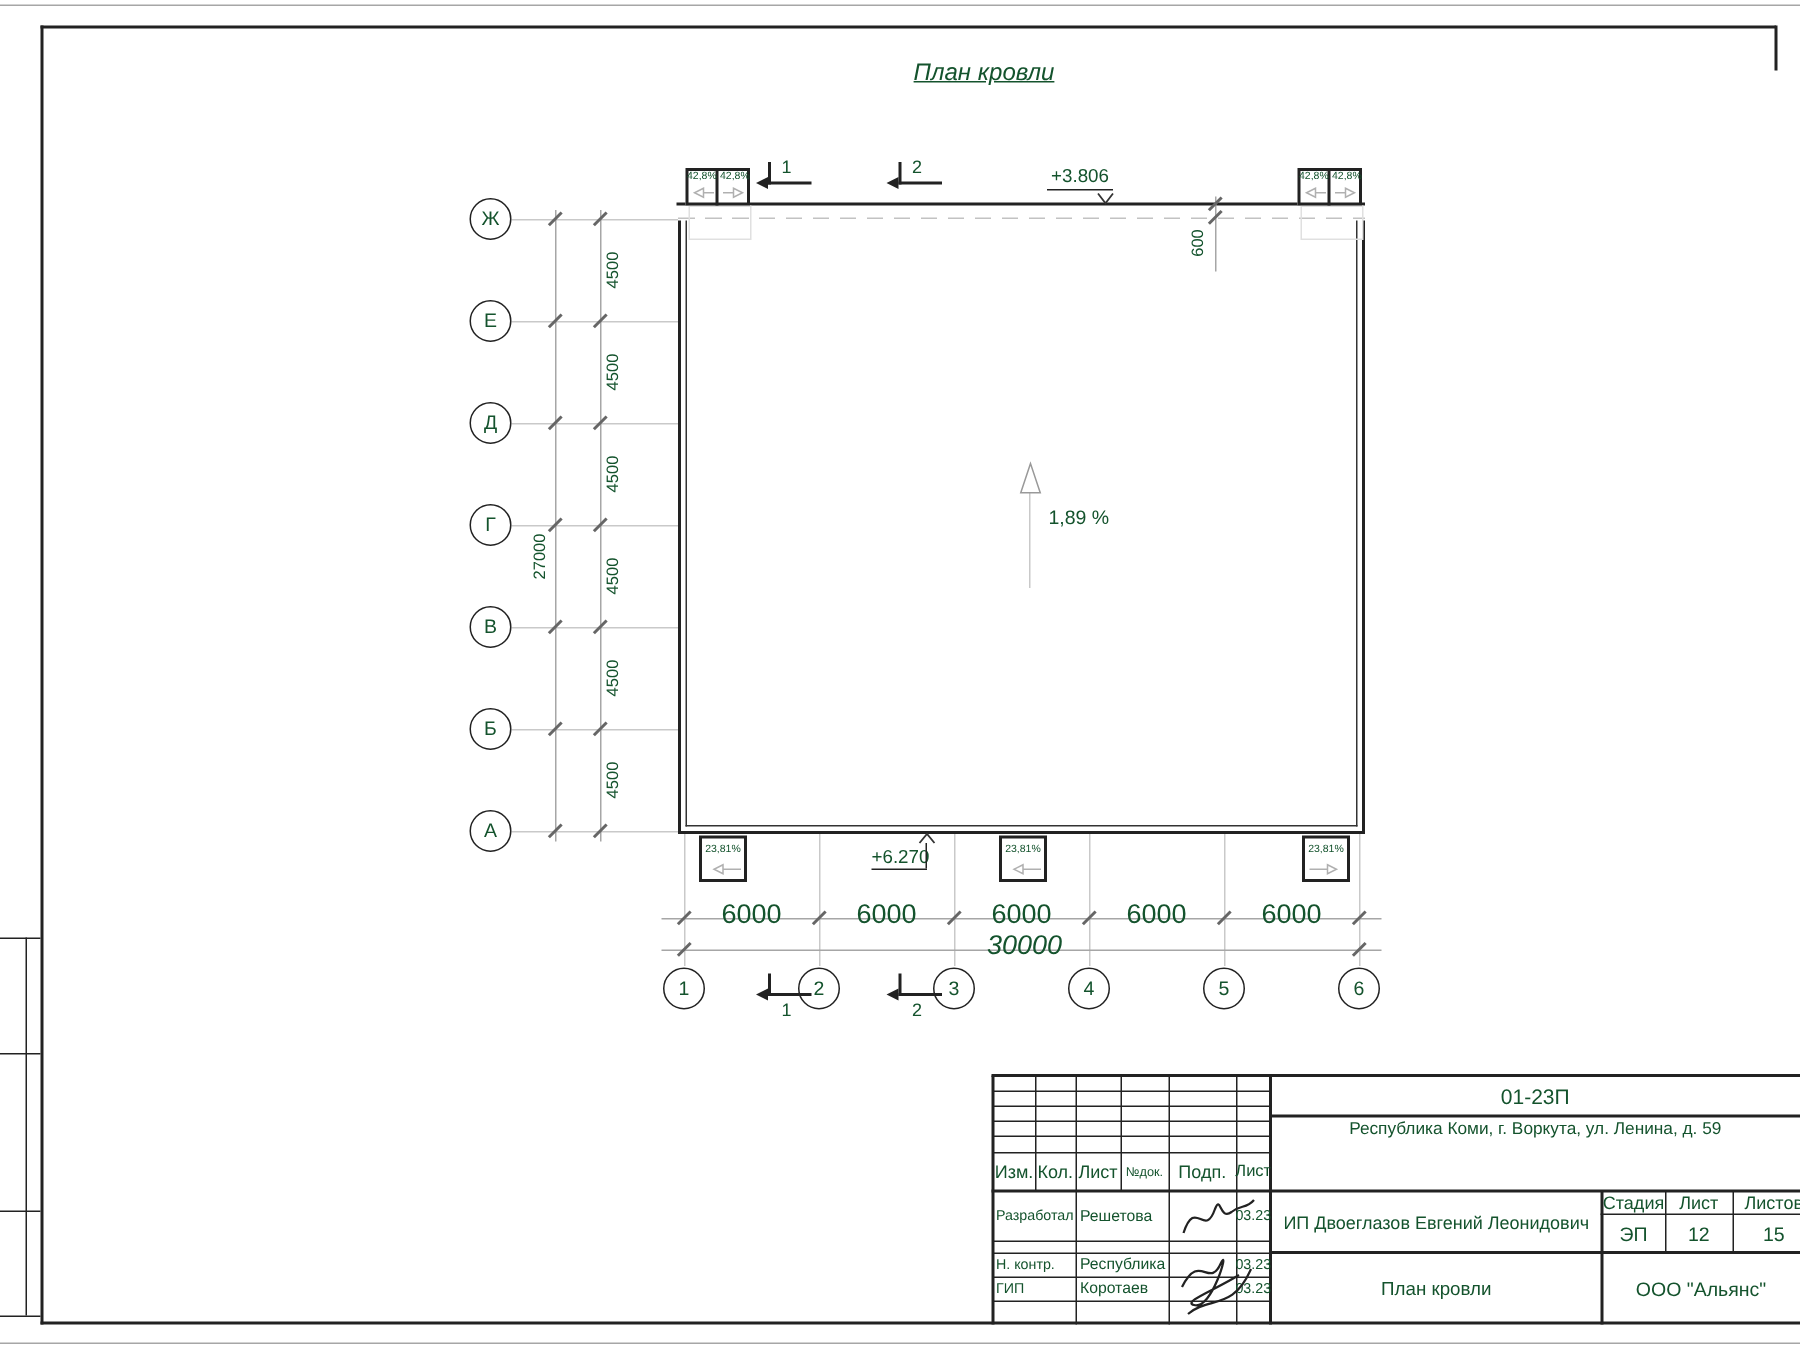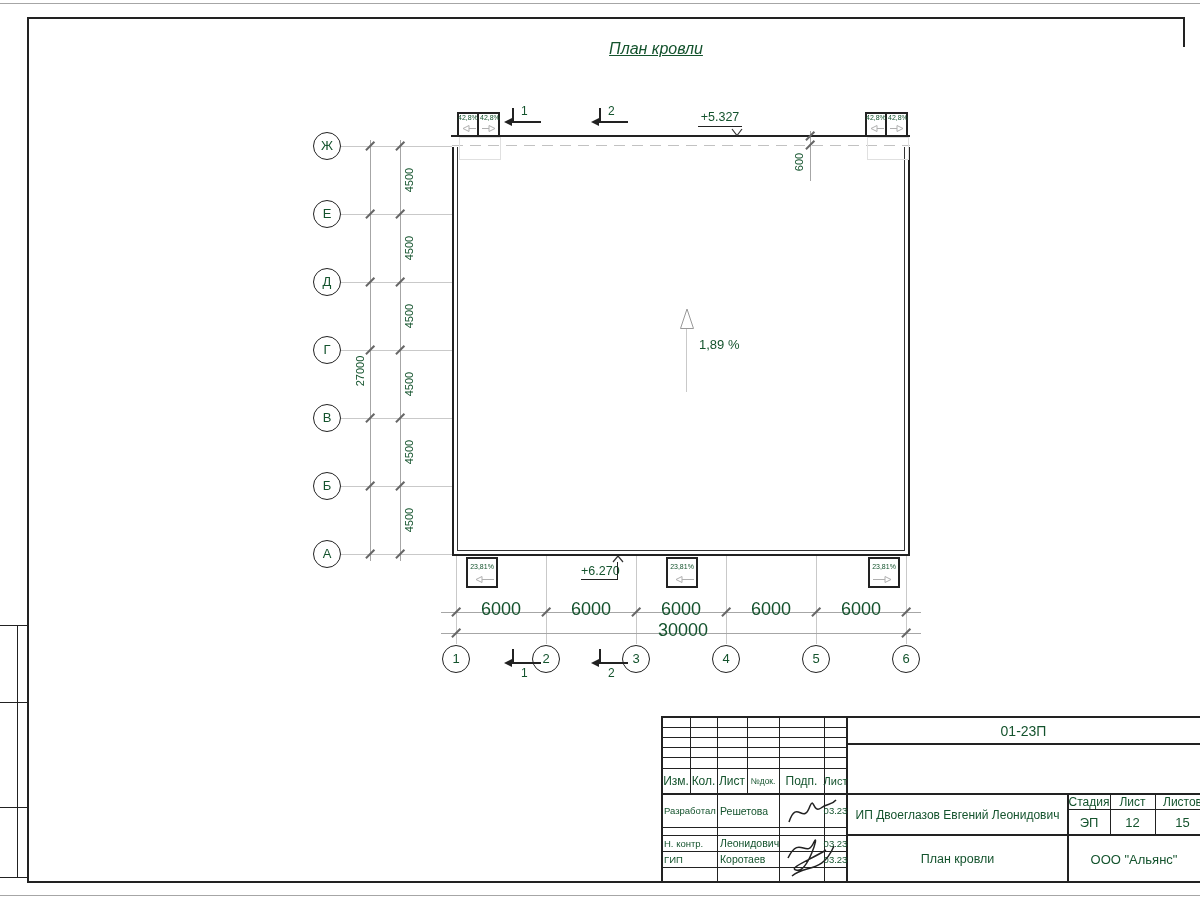--- a/index.html
+++ b/index.html
@@ -93,21 +93,21 @@
     <div class="secnum" style="left:521px;top:104px;">1</div>
   </div>
   <div>
     <div class="ln" style="left:599px;top:108px;width:1.5px;height:15px;"></div>
     <div class="ln" style="left:599px;top:121px;width:29px;height:1.5px;"></div>
     <div class="tri-left" style="left:591px;top:118px;"></div>
     <div class="secnum" style="left:608px;top:104px;">2</div>
   </div>
 
   <div>
-    <div class="dim" style="left:698px;top:110px;width:44px;font-size:12.5px;">+5.327</div>
+    <div class="dim" style="left:698px;top:110px;width:44px;font-size:12.5px;">+3.806</div>
     <div class="ln" style="left:698px;top:126px;width:44px;height:1px;"></div>
     <svg style="left:731px;top:128px;" width="12" height="8">
       <path d="M1 1 L6 7.5 L11 1" fill="none" stroke="#333" stroke-width="1.2"></path>
       </svg>
   </div>
 
   <div>
     <div class="lng" style="left:810px;top:131px;width:1px;height:50px;"></div>
     <div class="tick" style="left:804px;top:135px;"></div>
     <div class="tick" style="left:804px;top:144px;"></div>
@@ -214,21 +214,21 @@
     <div class="tick" style="left:810px;top:611px;"></div>
     <div class="tick" style="left:900px;top:611px;"></div>
     <div class="tick" style="left:450px;top:632px;"></div>
     <div class="tick" style="left:900px;top:632px;"></div>
   </div>
   <div class="dim" style="left:481px;top:599px;width:40px;">6000</div>
   <div class="dim" style="left:571px;top:599px;width:40px;">6000</div>
   <div class="dim" style="left:661px;top:599px;width:40px;">6000</div>
   <div class="dim" style="left:751px;top:599px;width:40px;">6000</div>
   <div class="dim" style="left:841px;top:599px;width:40px;">6000</div>
-  <div class="dim" style="left:658px;top:620px;width:46px;">30000</div>
+  <div class="dim" style="left:658px;top:620px;width:46px;font-style:italic;">30000</div>
 
   <div class="axis-circle" style="left:442px;top:645px;">1</div>
   <div class="axis-circle" style="left:532px;top:645px;">2</div>
   <div class="axis-circle" style="left:622px;top:645px;">3</div>
   <div class="axis-circle" style="left:712px;top:645px;">4</div>
   <div class="axis-circle" style="left:802px;top:645px;">5</div>
   <div class="axis-circle" style="left:892px;top:645px;">6</div>
 
   <div>
     <div class="ln" style="left:512px;top:649px;width:1.5px;height:15px;"></div>
@@ -276,35 +276,36 @@
     <div class="cell" style="left:690px;top:768px;width:27px;height:26px;font-size:12px;">Кол.</div>
     <div class="cell" style="left:717px;top:768px;width:30px;height:26px;font-size:12px;">Лист</div>
     <div class="cell" style="left:747px;top:768px;width:32px;height:26px;font-size:8.5px;">№док.</div>
     <div class="cell" style="left:779px;top:768px;width:45px;height:26px;font-size:12px;">Подп.</div>
     <div class="cell" style="left:824px;top:768px;width:23px;height:26px;font-size:11px;">Лист</div>
 
     <div class="cell left" style="left:664px;top:794px;width:52px;height:33px;font-size:9.5px;">Разработал</div>
     <div class="cell left" style="left:720px;top:794px;width:58px;height:33px;font-size:10.5px;">Решетова</div>
     <div class="cell" style="left:824px;top:794px;width:23px;height:33px;font-size:9.5px;">03.23</div>
     <div class="cell left" style="left:664px;top:835px;width:52px;height:16px;font-size:9.5px;">Н. контр.</div>
-    <div class="cell left" style="left:720px;top:835px;width:58px;height:16px;font-size:10.5px;">Леонидович</div>
+    <div class="cell left" style="left:720px;top:835px;width:58px;height:16px;font-size:10.5px;">Республика</div>
     <div class="cell" style="left:824px;top:835px;width:23px;height:16px;font-size:9.5px;">03.23</div>
     <div class="cell left" style="left:664px;top:851px;width:52px;height:16px;font-size:9.5px;">ГИП</div>
     <div class="cell left" style="left:720px;top:851px;width:58px;height:16px;font-size:10.5px;">Коротаев</div>
     <div class="cell" style="left:824px;top:851px;width:23px;height:16px;font-size:9.5px;">03.23</div>
 
     <svg style="left:783px;top:792px;" width="58" height="38" viewBox="0 0 58 38">
       <path d="M6 30 C14 6, 20 34, 27 14 C31 4, 30 22, 38 16 C44 11, 48 14, 53 8" fill="none" stroke="#222" stroke-width="1.5"></path>
     </svg>
     <svg style="left:780px;top:830px;" width="64" height="50" viewBox="0 0 64 50">
       <path d="M8 28 C20 4, 26 30, 34 12 C40 0, 28 44, 16 40 C8 38, 30 30, 46 20 M12 46 C26 34, 42 44, 54 16" fill="none" stroke="#222" stroke-width="1.5"></path>
     </svg>
 
     <div class="cell" style="left:847px;top:717px;width:353px;height:27px;font-size:14px;">01-23П</div>
     <div style="position:absolute;left:847px;top:746px;width:353px;text-align:center;font-size:11.5px;line-height:14px;">
+      <div>Республика Коми, г. Воркута, ул. Ленина, д. 59</div>
     </div>
     <div class="cell" style="left:847px;top:794px;width:221px;height:41px;font-size:12px;">ИП Двоеглазов Евгений Леонидович</div>
     <div class="cell" style="left:1068px;top:794px;width:42px;height:16px;font-size:12px;">Стадия</div>
     <div class="cell" style="left:1110px;top:794px;width:45px;height:16px;font-size:12px;">Лист</div>
     <div class="cell" style="left:1155px;top:794px;width:55px;height:16px;font-size:12px;">Листов</div>
     <div class="cell" style="left:1068px;top:810px;width:42px;height:25px;font-size:13px;">ЭП</div>
     <div class="cell" style="left:1110px;top:810px;width:45px;height:25px;font-size:13px;">12</div>
     <div class="cell" style="left:1155px;top:810px;width:55px;height:25px;font-size:13px;">15</div>
     <div class="cell" style="left:847px;top:835px;width:221px;height:48px;font-size:12.5px;">План кровли</div>
     <div class="cell" style="left:1068px;top:835px;width:132px;height:48px;font-size:13px;">ООО "Альянс"</div>

